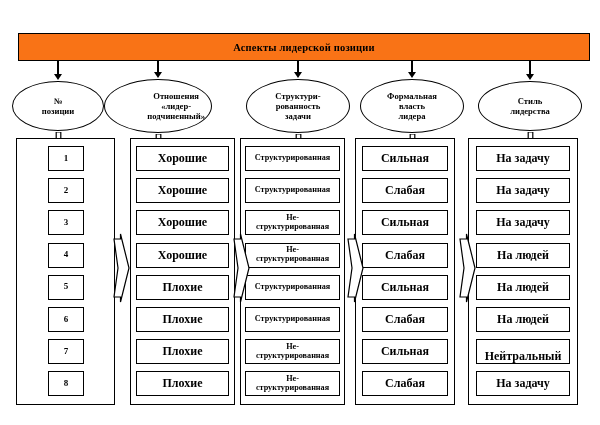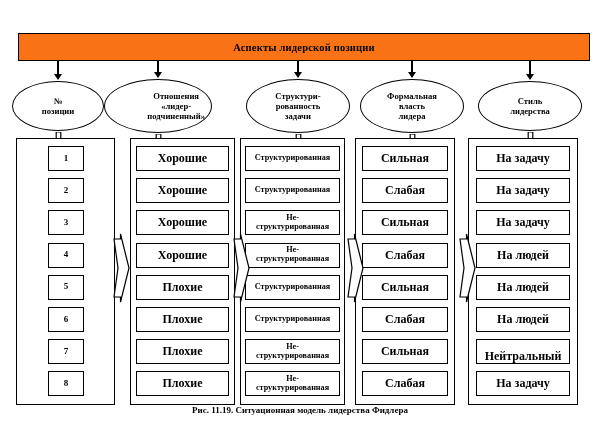--- a/index.html
+++ b/index.html
@@ -275,17 +275,14 @@
           <path d="M1 6 L7.5 6 L7.5 1 L16 35 L7.5 69 L7.5 64 L1 64 L5 35 Z" fill="#ffffff" stroke="#000000" stroke-width="1.2" stroke-linejoin="miter"></path>
         </svg>
       </div>
       <div class="chev" style="left: 459px; top: 233px;">
         <svg width="17" height="70" viewBox="0 0 17 70">
           <path d="M1 6 L7.5 6 L7.5 1 L16 35 L7.5 69 L7.5 64 L1 64 L5 35 Z" fill="#ffffff" stroke="#000000" stroke-width="1.2" stroke-linejoin="miter"></path>
         </svg>
       </div>
     </div>
 
-  <div class="caption">
-    <span>Рис. 11.19. Ситуационная модель лидерства Фидлера</span>
-  </div>
 
 </div>
 
 </body></html>

